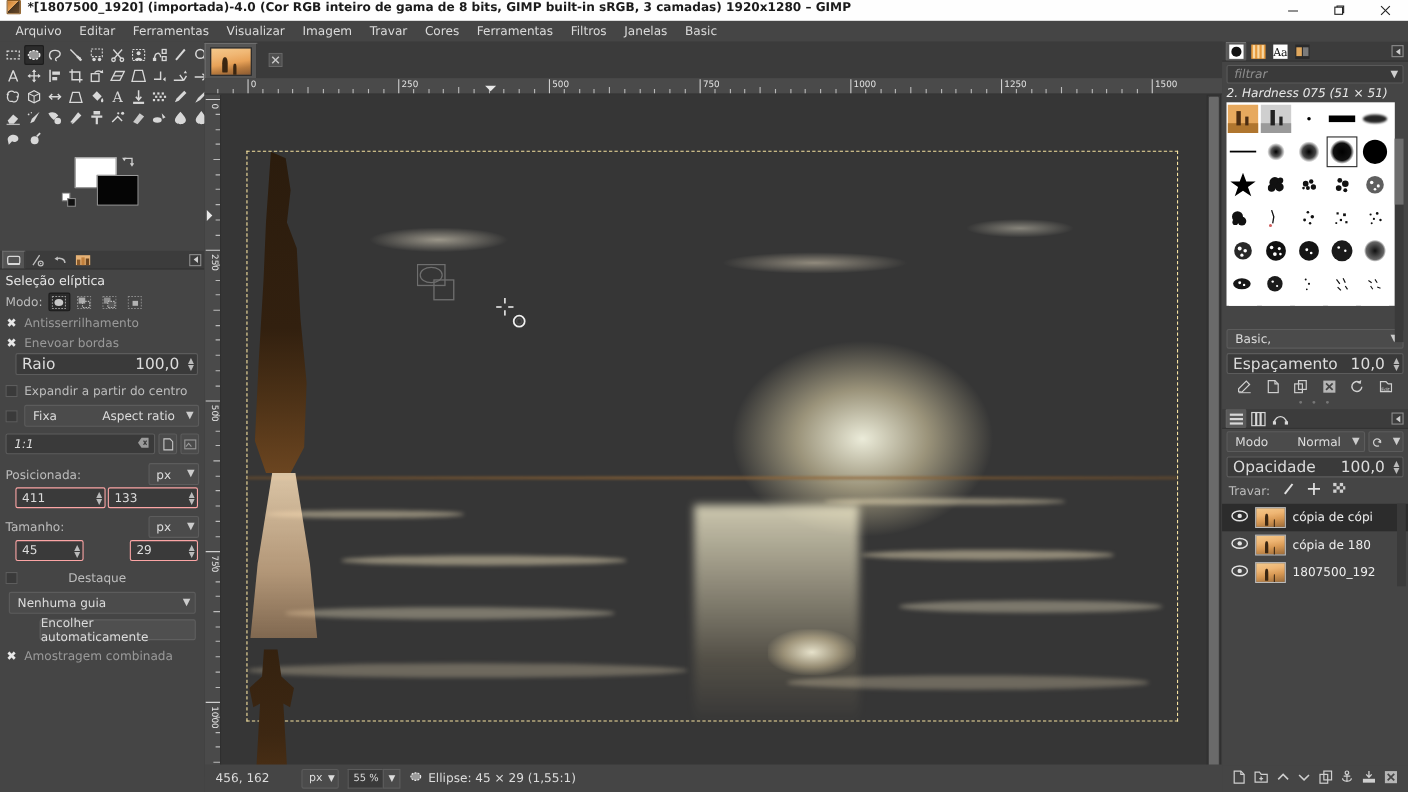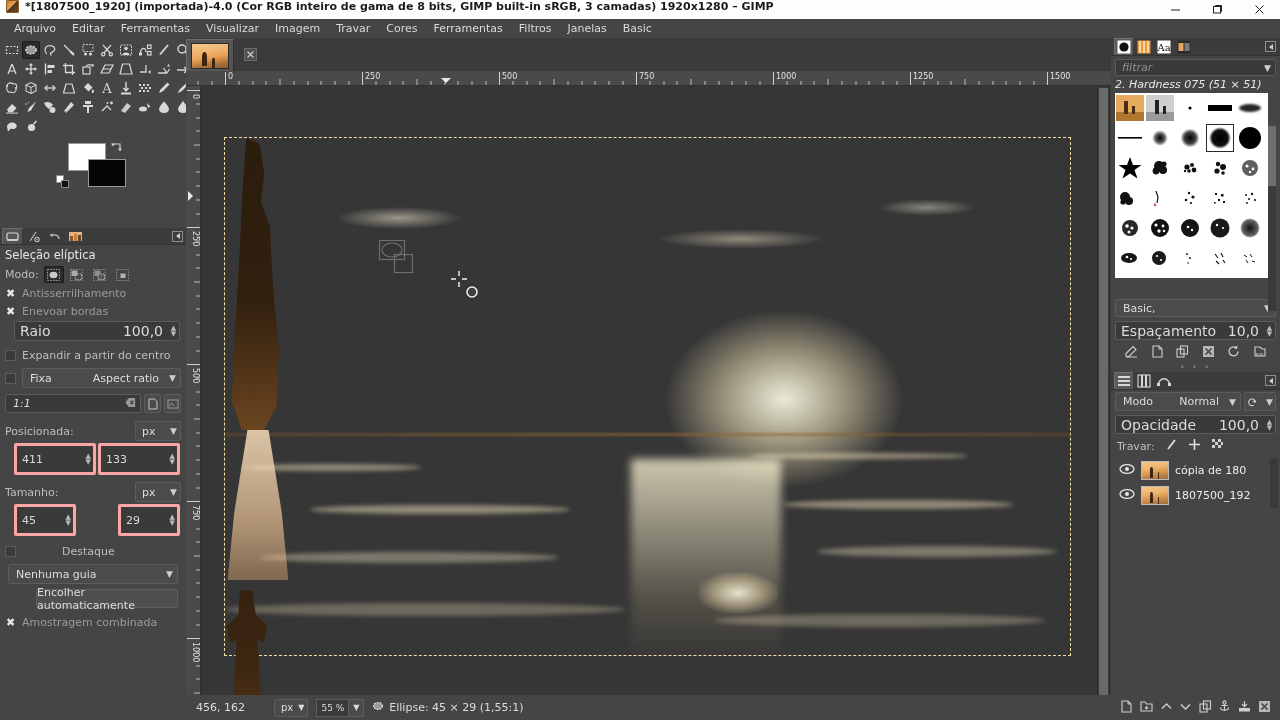--- a/index.html
+++ b/index.html
@@ -89,21 +89,21 @@
   .combo .chev { font-size:9px; color:#ccc; margin-left:4px; }
   .txtfield {
     background:#3a3a3a; border:1px solid #5c5c5c; height:19px; border-radius:2px;
     display:flex; align-items:center; padding:0 4px 0 7px; font-style:italic; font-size:11px;
   }
   .btn-wide {
     background:#4f4f4f; border:1px solid #5f5f5f; border-radius:2px; height:19px;
     display:flex;align-items:center;justify-content:center; font-size:11px; color:#dcdcdc;
   }
   .numfield {
-    background:#3a3a3a; border:3px solid #fca5a5; height:32px; border-radius:2px;
+    background:#3a3a3a; border:1px solid #fca5a5; height:19px; border-radius:2px;
     display:flex; align-items:center; justify-content:space-between; padding:0 2px 0 5px; font-size:11px;
   }
   .numfield .arrows { display:flex; flex-direction:column; color:#bbb; font-size:7px; line-height:6px; }
 
   
   .center { position:absolute; left:186px; top:38px; width:925px; height:682px; background:#3b3b3b; }
   .tabstrip { position:absolute; left:0; top:0; width:925px; height:33px; background:#3b3b3b; }
   .imgtab {
     position:absolute; left:0; top:1px; width:48px; height:32px; background:#555;
     border-top:1px solid #6e6e6e; border-left:1px solid #6e6e6e; border-right:1px solid #2f2f2f;
@@ -1588,20 +1588,29 @@
               <rect x="7" y="1" width="3" height="3"></rect>
               <rect x="4" y="4" width="3" height="3"></rect>
               <rect x="10" y="4" width="2" height="3"></rect>
               <rect x="1" y="7" width="3" height="3"></rect>
               <rect x="7" y="7" width="3" height="3"></rect>
             </g>
           </svg></span>
     </div>
 
     <div style="position:relative;margin-top:2px;">
+      <div class="layerrow sel">
+        <span>
+          <svg width="16" height="12" viewBox="0 0 16 12">
+              <ellipse cx="8" cy="6" rx="7" ry="4.4" fill="none" stroke="#e4e4e4" stroke-width="1.3"></ellipse>
+              <circle cx="8" cy="6" r="2" fill="#e4e4e4"></circle>
+            </svg></span>
+        <span class="lthumb"></span>
+        <span class="lname">cópia de cópi</span>
+      </div>
       <div class="layerrow">
         <span>
           <svg width="16" height="12" viewBox="0 0 16 12">
               <ellipse cx="8" cy="6" rx="7" ry="4.4" fill="none" stroke="#e4e4e4" stroke-width="1.3"></ellipse>
               <circle cx="8" cy="6" r="2" fill="#e4e4e4"></circle>
             </svg></span>
         <span class="lthumb"></span>
         <span class="lname">cópia de 180</span>
       </div>
       <div class="layerrow">

